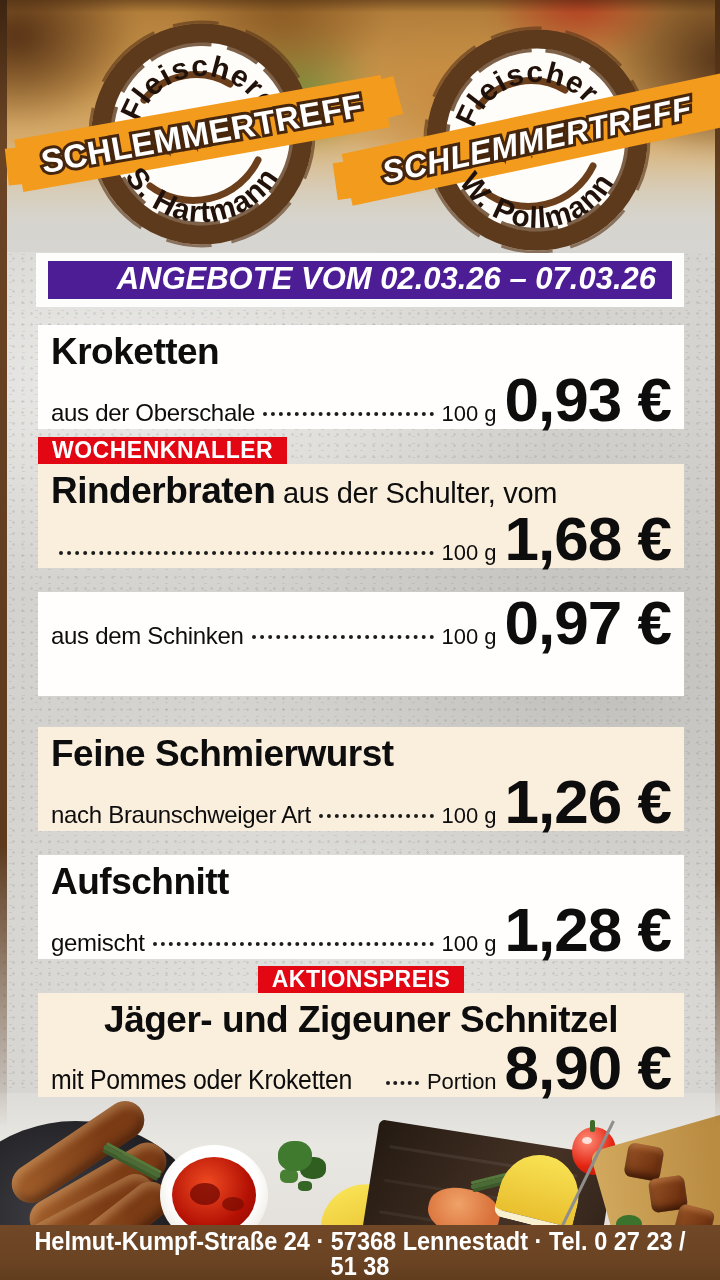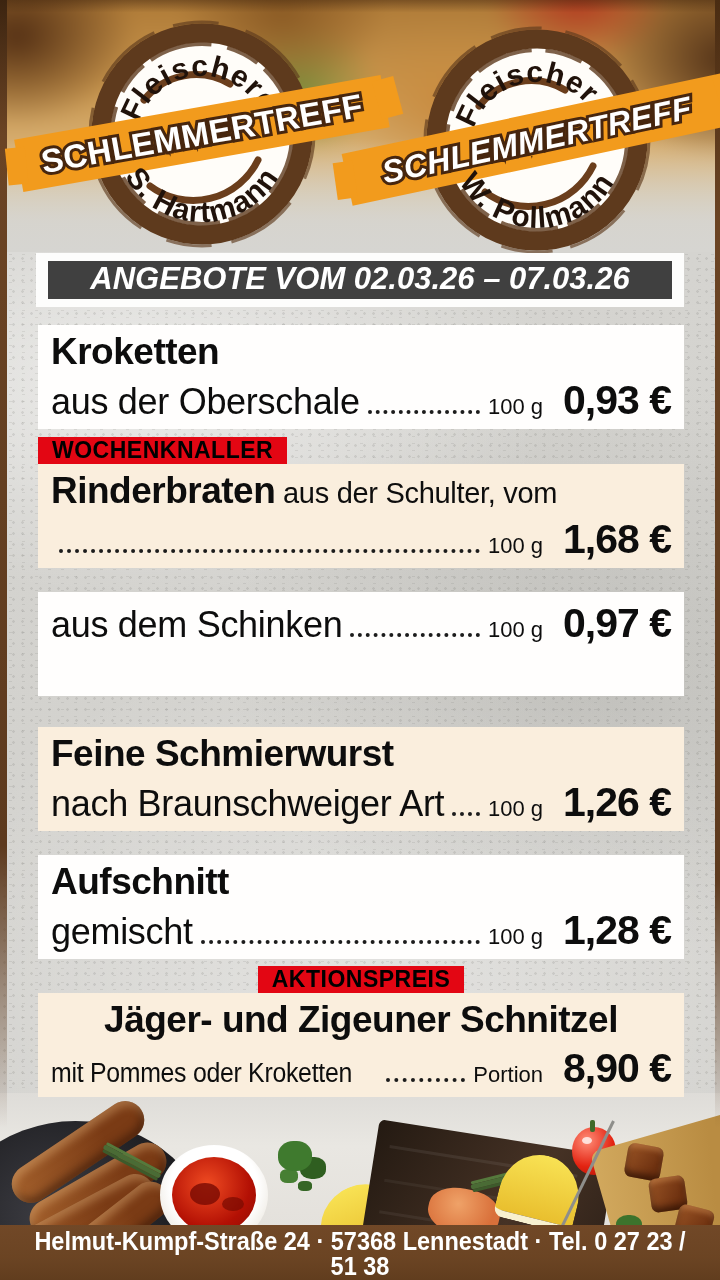--- a/index.html
+++ b/index.html
@@ -37,45 +37,45 @@
   .logo svg{overflow:visible;}
   .arc-text{font-family:"Liberation Sans",sans-serif;font-weight:bold;fill:#20120a;}
   .arc-top{font-size:30px;letter-spacing:1px;}
   .arc-name{font-size:30px;letter-spacing:1px;}
   .band-text{font-family:"Liberation Sans",sans-serif;font-weight:bold;font-size:33px;
     fill:#ffffff;stroke:#47260e;stroke-width:6px;paint-order:stroke;letter-spacing:.5px;}
   .logo-pollmann .band-text{font-style:italic;font-size:32px;}
   
   .banner{position:absolute;left:36px;top:253px;width:648px;z-index:4;background:#fdfdfc;
     padding:8px 12px;box-sizing:border-box;}
-  .banner-red{background:#404040;color:#fff;text-align:center;
-    font-weight:bold;font-style:italic;font-size:31px;line-height:34px;padding:1px 0 3px;}
+  .banner-red{background:#4c1d95;color:#fff;text-align:right;
+    font-weight:bold;font-style:italic;font-size:31px;line-height:34px;padding:1px 16px 3px;}
   
   .offers{position:absolute;left:38px;top:325px;width:646px;z-index:4;}
   .offer{margin:0;}
   .offer:nth-child(2){margin-top:8px;}
   .offer:nth-child(3){margin-top:24px;}
   .offer:nth-child(4){margin-top:31px;}
   .offer:nth-child(5){margin-top:24px;}
   .offer:nth-child(6){margin-top:7px;text-align:center;}
-  .badge{display:inline-block;background:#e30613;color:#000000;font-weight:bold;
+  .badge{display:inline-block;background:#e30613;color:#ffffff;font-weight:bold;
     font-size:23px;line-height:24px;padding:1px 14px 2px;letter-spacing:.5px;}
   .card{height:104px;box-sizing:border-box;padding:5px 13px 0;color:#0d0d0d;}
   .offer.white .card{background:#fffefd;}
   .offer.cream .card{background:#faeedd;}
   .title-line{white-space:nowrap;}
   .title{font-weight:bold;font-size:37px;line-height:44px;letter-spacing:-.5px;}
   .suffix{font-size:29px;letter-spacing:-.3px;}
   .sub-row{display:flex;align-items:baseline;margin-top:1px;}
-  .sub{font-size:36px;letter-spacing:-.3px;white-space:nowrap;}
+  .sub{font-size:24px;letter-spacing:-.3px;white-space:nowrap;}
   .condensed .sub{font-size:27px;display:inline-block;transform:scaleX(.92);transform-origin:left bottom;}
   .leader{flex:1;min-width:14px;border-bottom:4px dotted #1c1c1c;align-self:flex-end;
     margin:0 8px 11px;}
-  .unit{font-size:22px;margin-right:20px;white-space:nowrap;}
-  .price{font-weight:bold;font-size:41px;line-height:50px;letter-spacing:-1px;white-space:nowrap;}
+  .unit{font-size:22px;margin-right:8px;white-space:nowrap;}
+  .price{font-weight:bold;font-size:62px;line-height:50px;letter-spacing:-1px;white-space:nowrap;}
   
   .photo-bottom{position:absolute;left:0;top:1093px;width:720px;height:132px;overflow:hidden;z-index:2;
     background:linear-gradient(180deg,#dedcd8,#e9e7e2 40%,#e4e1dc);}
   .pan{position:absolute;left:-62px;top:28px;width:275px;height:250px;border-radius:50%;
     background:radial-gradient(circle at 42% 38%, #3e3e44, #17171a 68%);}
   .sausage{position:absolute;width:152px;height:38px;border-radius:20px;
     background:linear-gradient(100deg,#a3602c,#7a3b15 70%);
     box-shadow:inset 0 6px 8px rgba(255,210,150,.35), inset 0 -6px 8px rgba(40,15,5,.5);}
   .s1{left:2px;top:40px;transform:rotate(-34deg);}
   .s2{left:22px;top:78px;transform:rotate(-30deg);}

